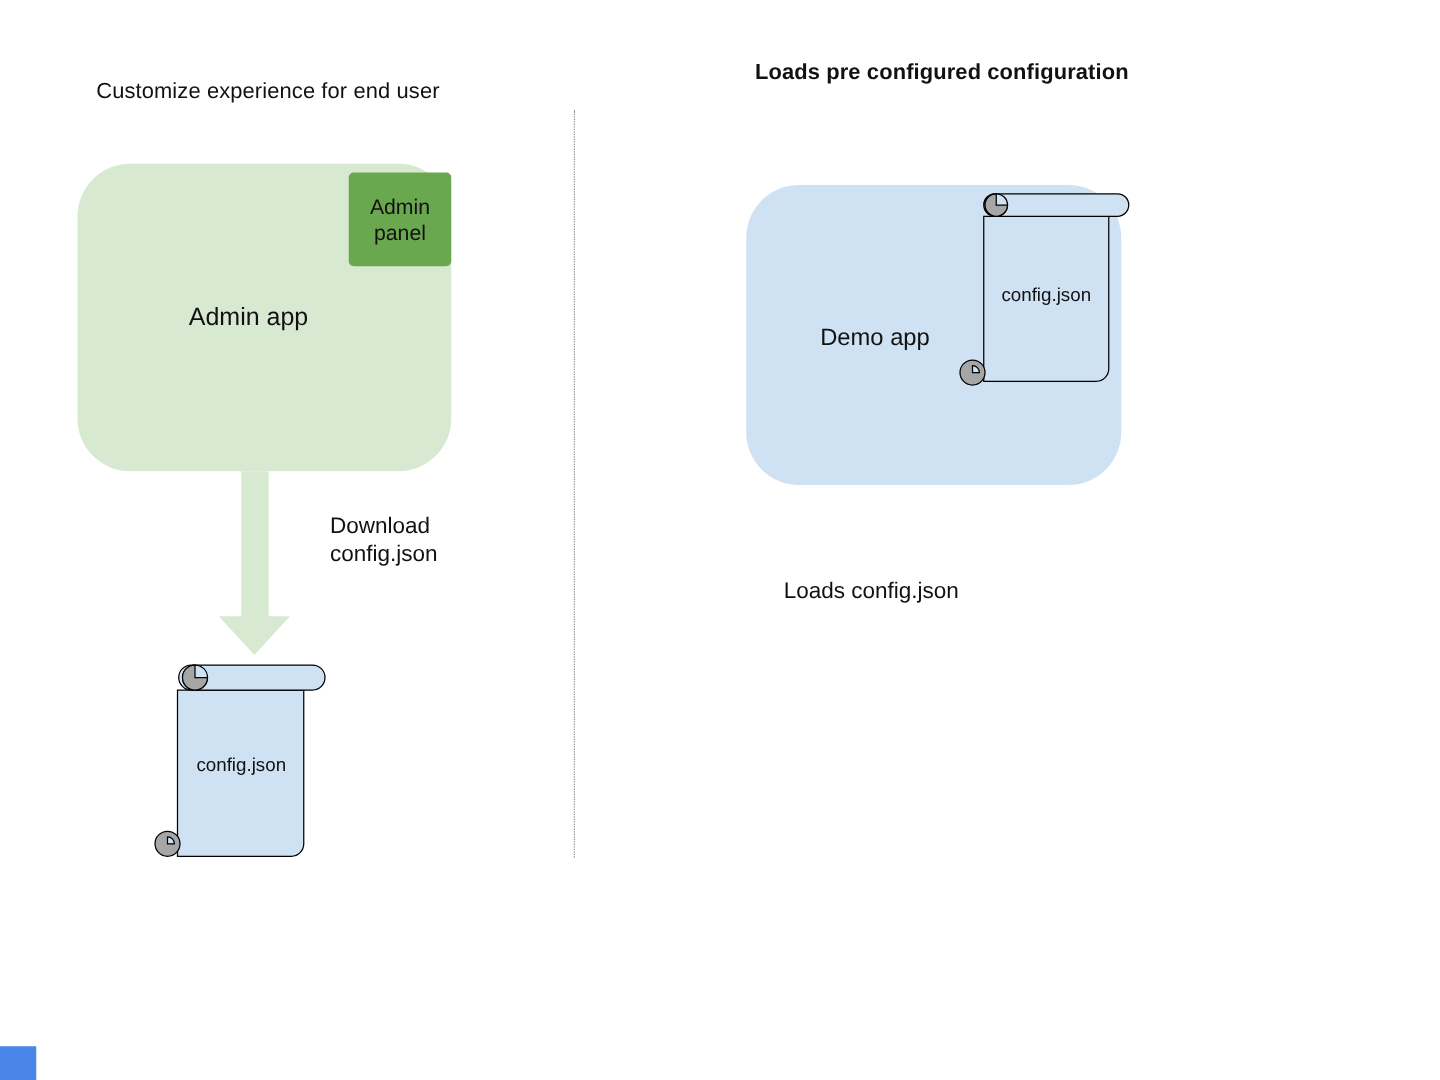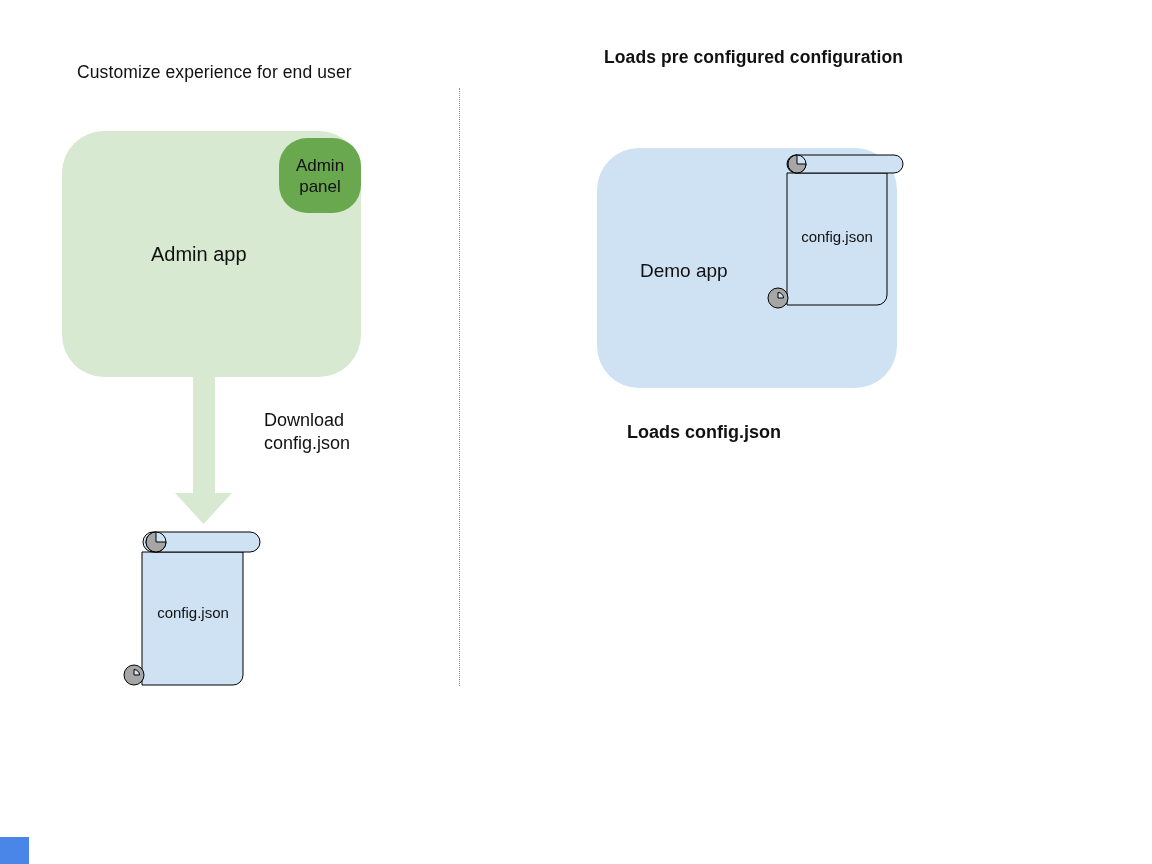--- a/index.html
+++ b/index.html
@@ -14,36 +14,36 @@
   .abs { position: absolute; }
   .title { font-size: 17.5px; letter-spacing: 0.1px; }
   .divider {
     left: 459px; top: 88px; height: 598px; width: 0;
     border-left: 1.5px dotted #8f8f8f;
   }
   .app-box { border-radius: 42px; }
   .admin-app-box { left: 62px; top: 131px; width: 299px; height: 246px; }
   .admin-panel-box {
     left: 279px; top: 138px; width: 82px; height: 75px;
-    border-radius: 28px;
+    border-radius: 4px;
     display: flex; align-items: center; justify-content: center;
     text-align: center; font-size: 17px; line-height: 21px;
     white-space: pre-line;
   }
   .admin-app-label { left: 151px; top: 243px; width: 120px; text-align: left; font-size: 20px; }
   .demo-app-box { left: 597px; top: 148px; width: 300px; height: 240px; }
-  .demo-app-label { left: 640px; top: 260px; width: 120px; text-align: left; font-size: 19px; }
+  .demo-app-label { left: 640px; top: 260px; width: 120px; text-align: center; font-size: 19px; }
   .arrow-svg { left: 170px; top: 375px; }
   .download-label { left: 250px; top: 409px; font-size: 18px; line-height: 22.5px; white-space: pre-line; margin-left: 14px; }
   .scroll-label { width: 130px; text-align: center; font-size: 15px; }
   .scroll-label-left { left: 128px; top: 604px; }
   .scroll-label-right { left: 772px; top: 228px; }
   .scroll-svg-left { left: 115px; top: 528px; }
   .scroll-svg-right { left: 760px; top: 150px; }
-  .caption { left: 627px; top: 422px; font-size: 18px; font-weight: bold; }
+  .caption { left: 627px; top: 462px; font-size: 18px; }
   .corner-rect { left: 0; top: 837px; width: 29px; height: 27px; }
 </style>
 </head>
 <body>
 
 <div class="canvas">
 
   <div class="abs title" style="left:77px; top:34px;margin-top:28px;">Customize experience for end user</div>
   <div class="abs title" style="left:604px; top:47px;font-weight:bold;">Loads pre configured configuration</div>
 

